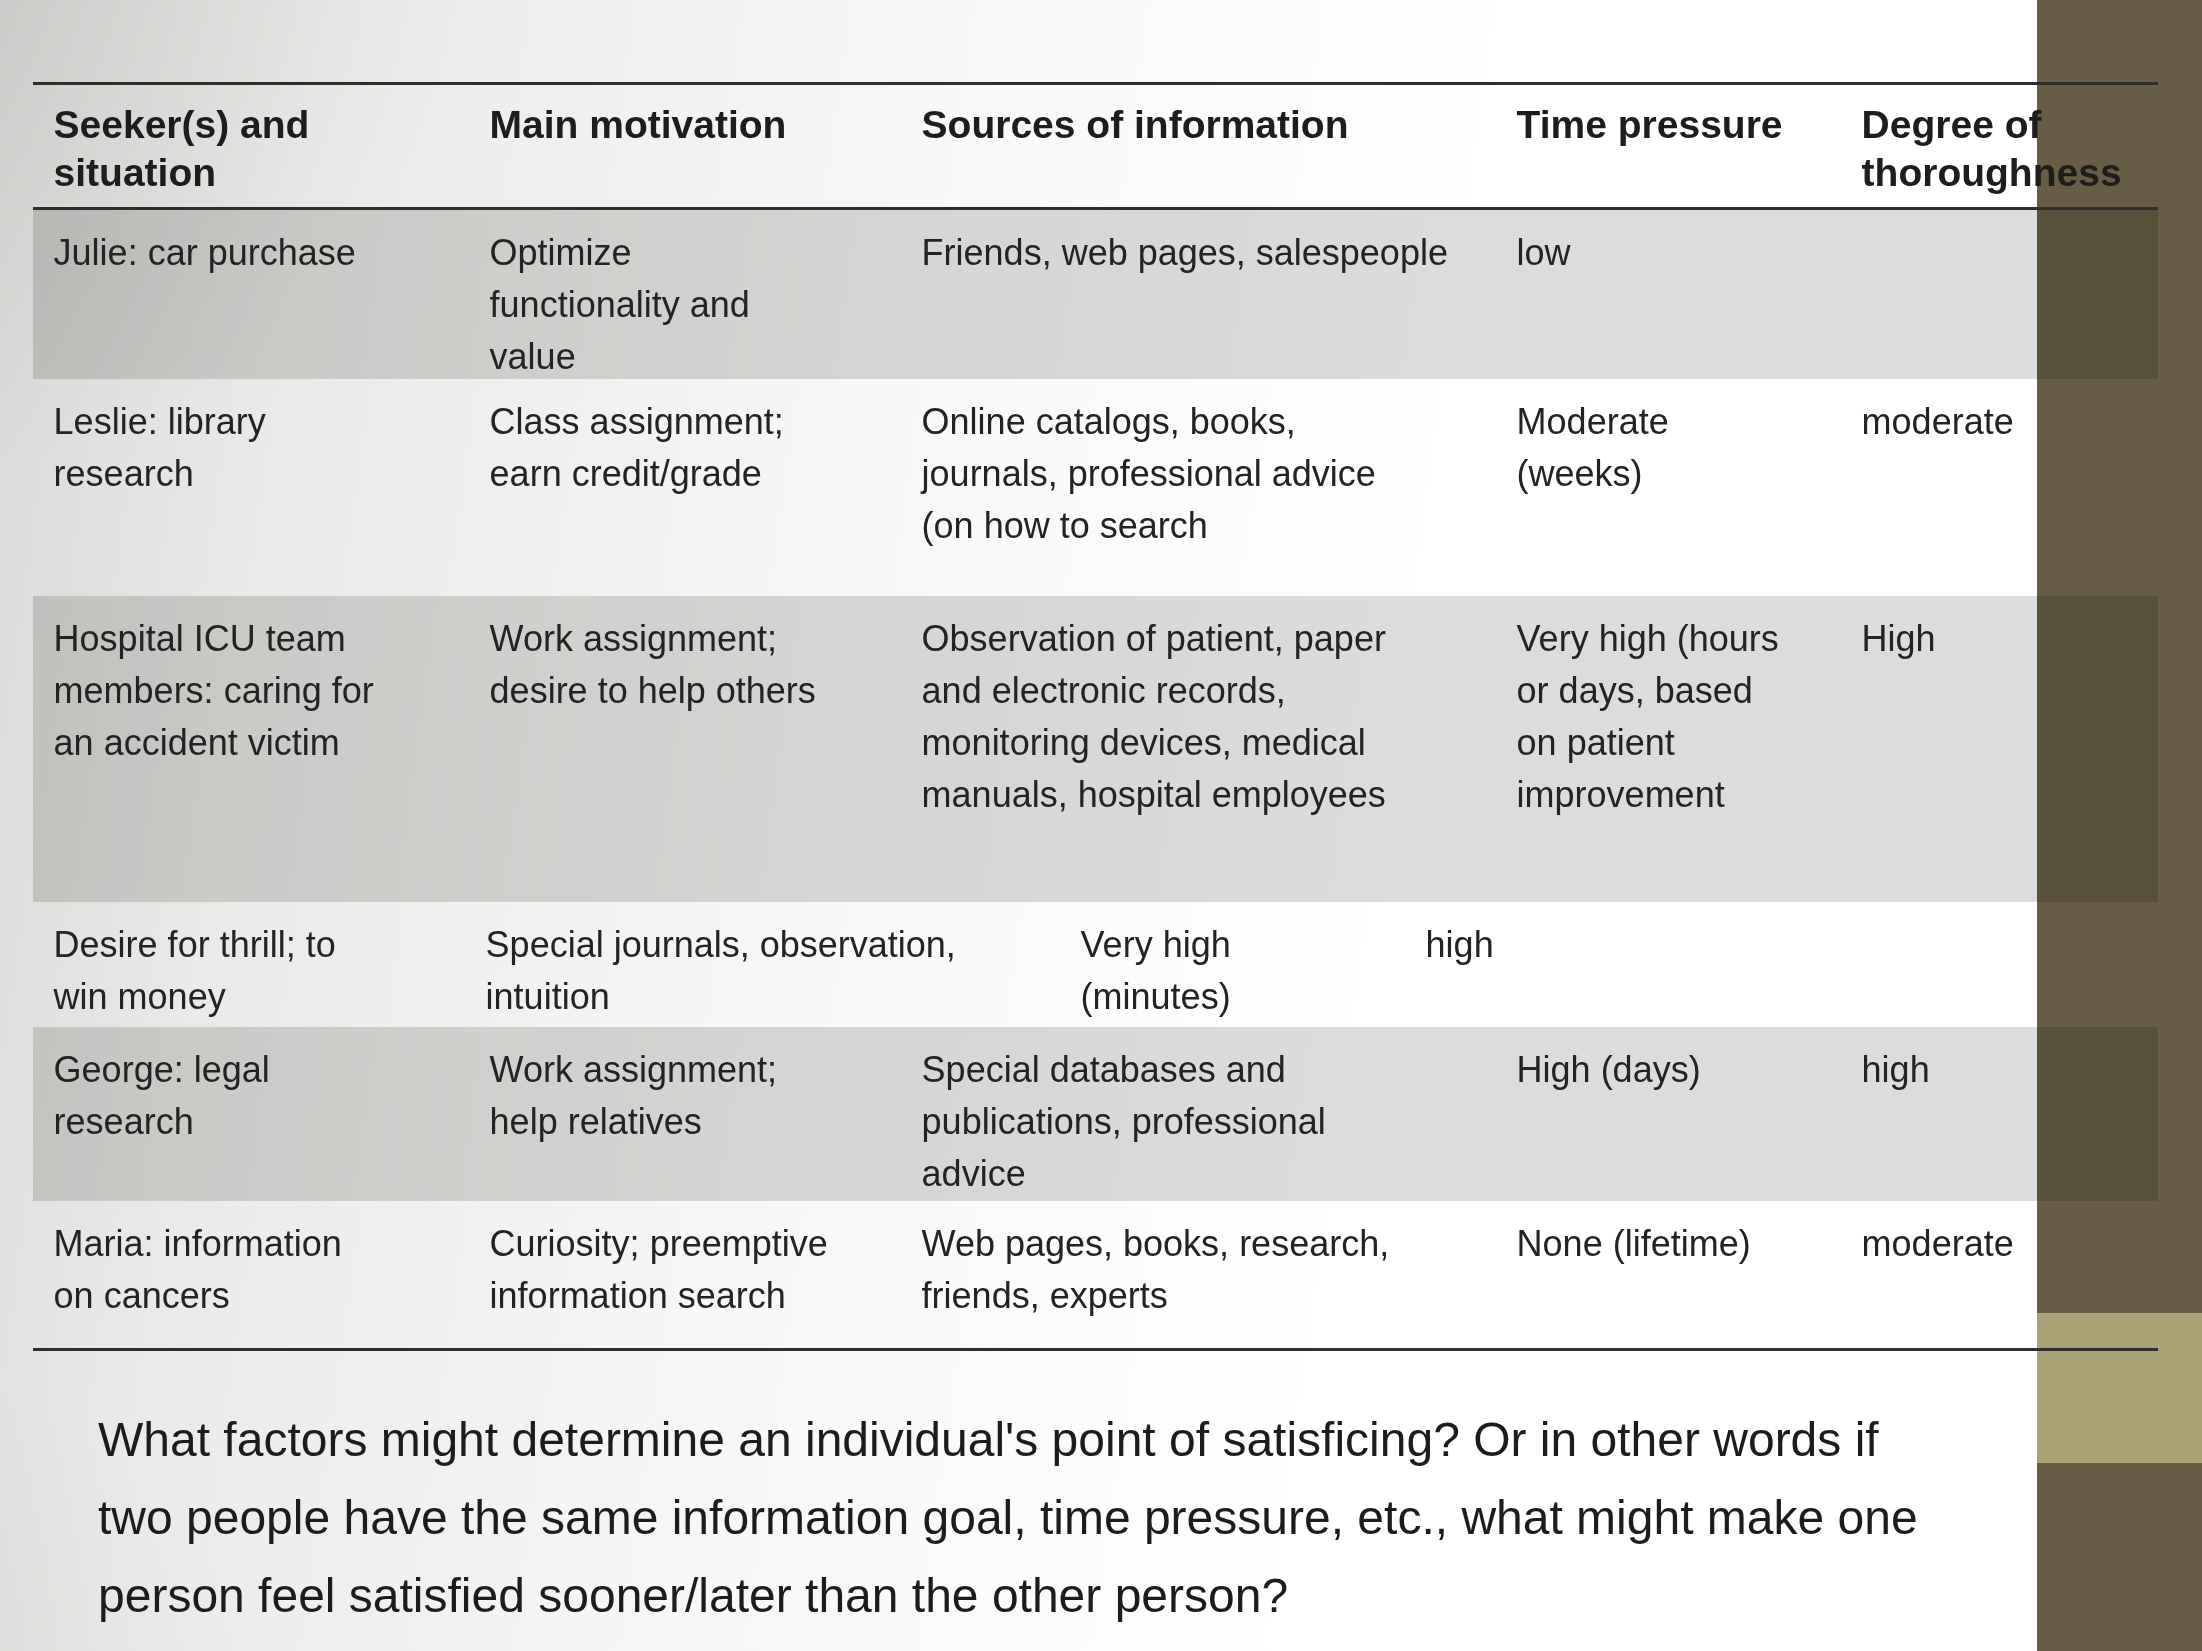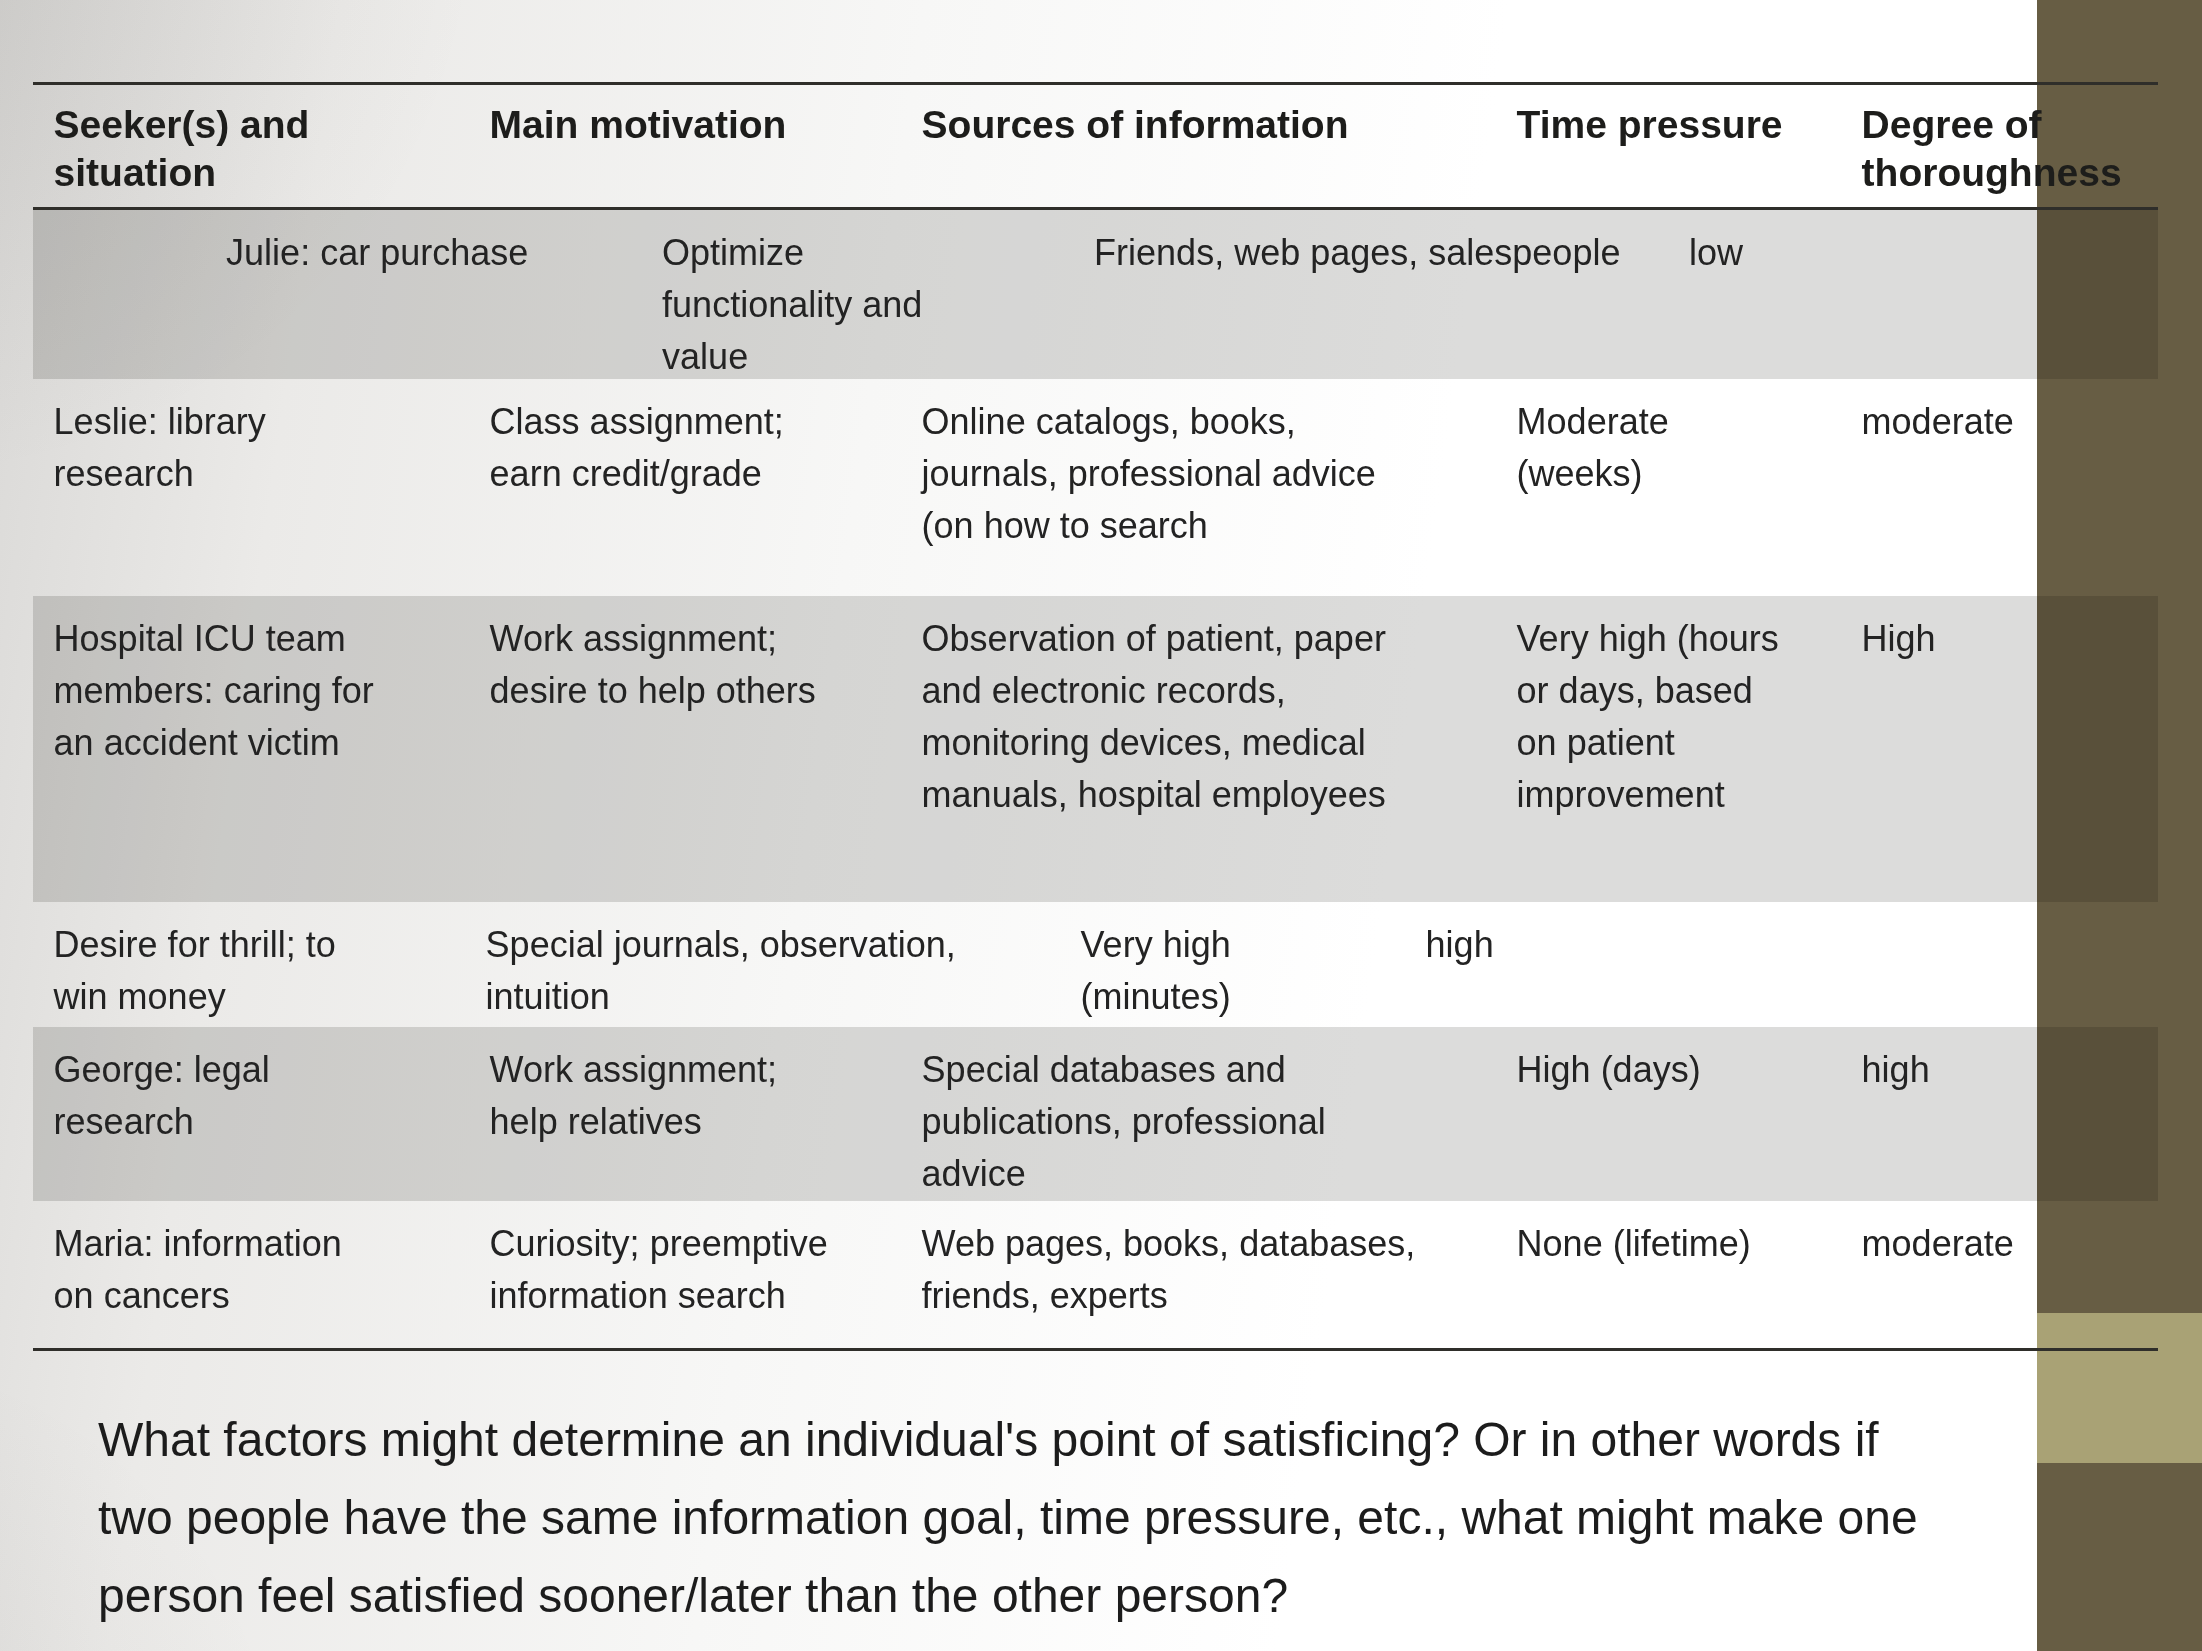--- a/index.html
+++ b/index.html
@@ -29,21 +29,21 @@
     background:#a9a275;z-index:2;
   }
 
   
   .ptable{
     position:absolute;left:33px;top:82px;width:2125px;
     border-top:3.4px solid #2f2e2a;border-bottom:3.4px solid #2f2e2a;
     z-index:3;color:#232323;
   }
   .trow{display:flex;box-sizing:border-box;}
-  .trow.shaded{background:rgba(10,8,2,0.14);justify-content:center;}
+  .trow.shaded{background:rgba(10,8,2,0.14);}
   .thead{height:125px;border-bottom:3.4px solid #2f2e2a;font-weight:bold;color:#1d1d1b;}
   .r0{height:169px;}
   .r1{height:217px;}
   .r2{height:306px;}
   .r3{height:125px;}
   .r4{height:174px;}
   .r5{height:147px;}
   .cell{
     box-sizing:border-box;flex:none;
     padding:17px 12px 0 20.6px;
@@ -143,21 +143,21 @@
 advice</div>
       <div class="cell c3">High (days)</div>
       <div class="cell c4">high</div>
     </div>
 
     <div class="trow r5">
       <div class="cell c0">Maria: information
 on cancers</div>
       <div class="cell c1">Curiosity; preemptive
 information search</div>
-      <div class="cell c2">Web pages, books, databases,
+      <div class="cell c2">Web pages, books, research,
 friends, experts</div>
       <div class="cell c3">None (lifetime)</div>
       <div class="cell c4">moderate</div>
     </div>
 
   </div>
 
   <div class="question">
     <div class="qline">What factors might determine an individual's point of satisficing? Or in other words if</div>
     <div class="qline">two people have the same information goal, time pressure, etc., what might make one</div>

